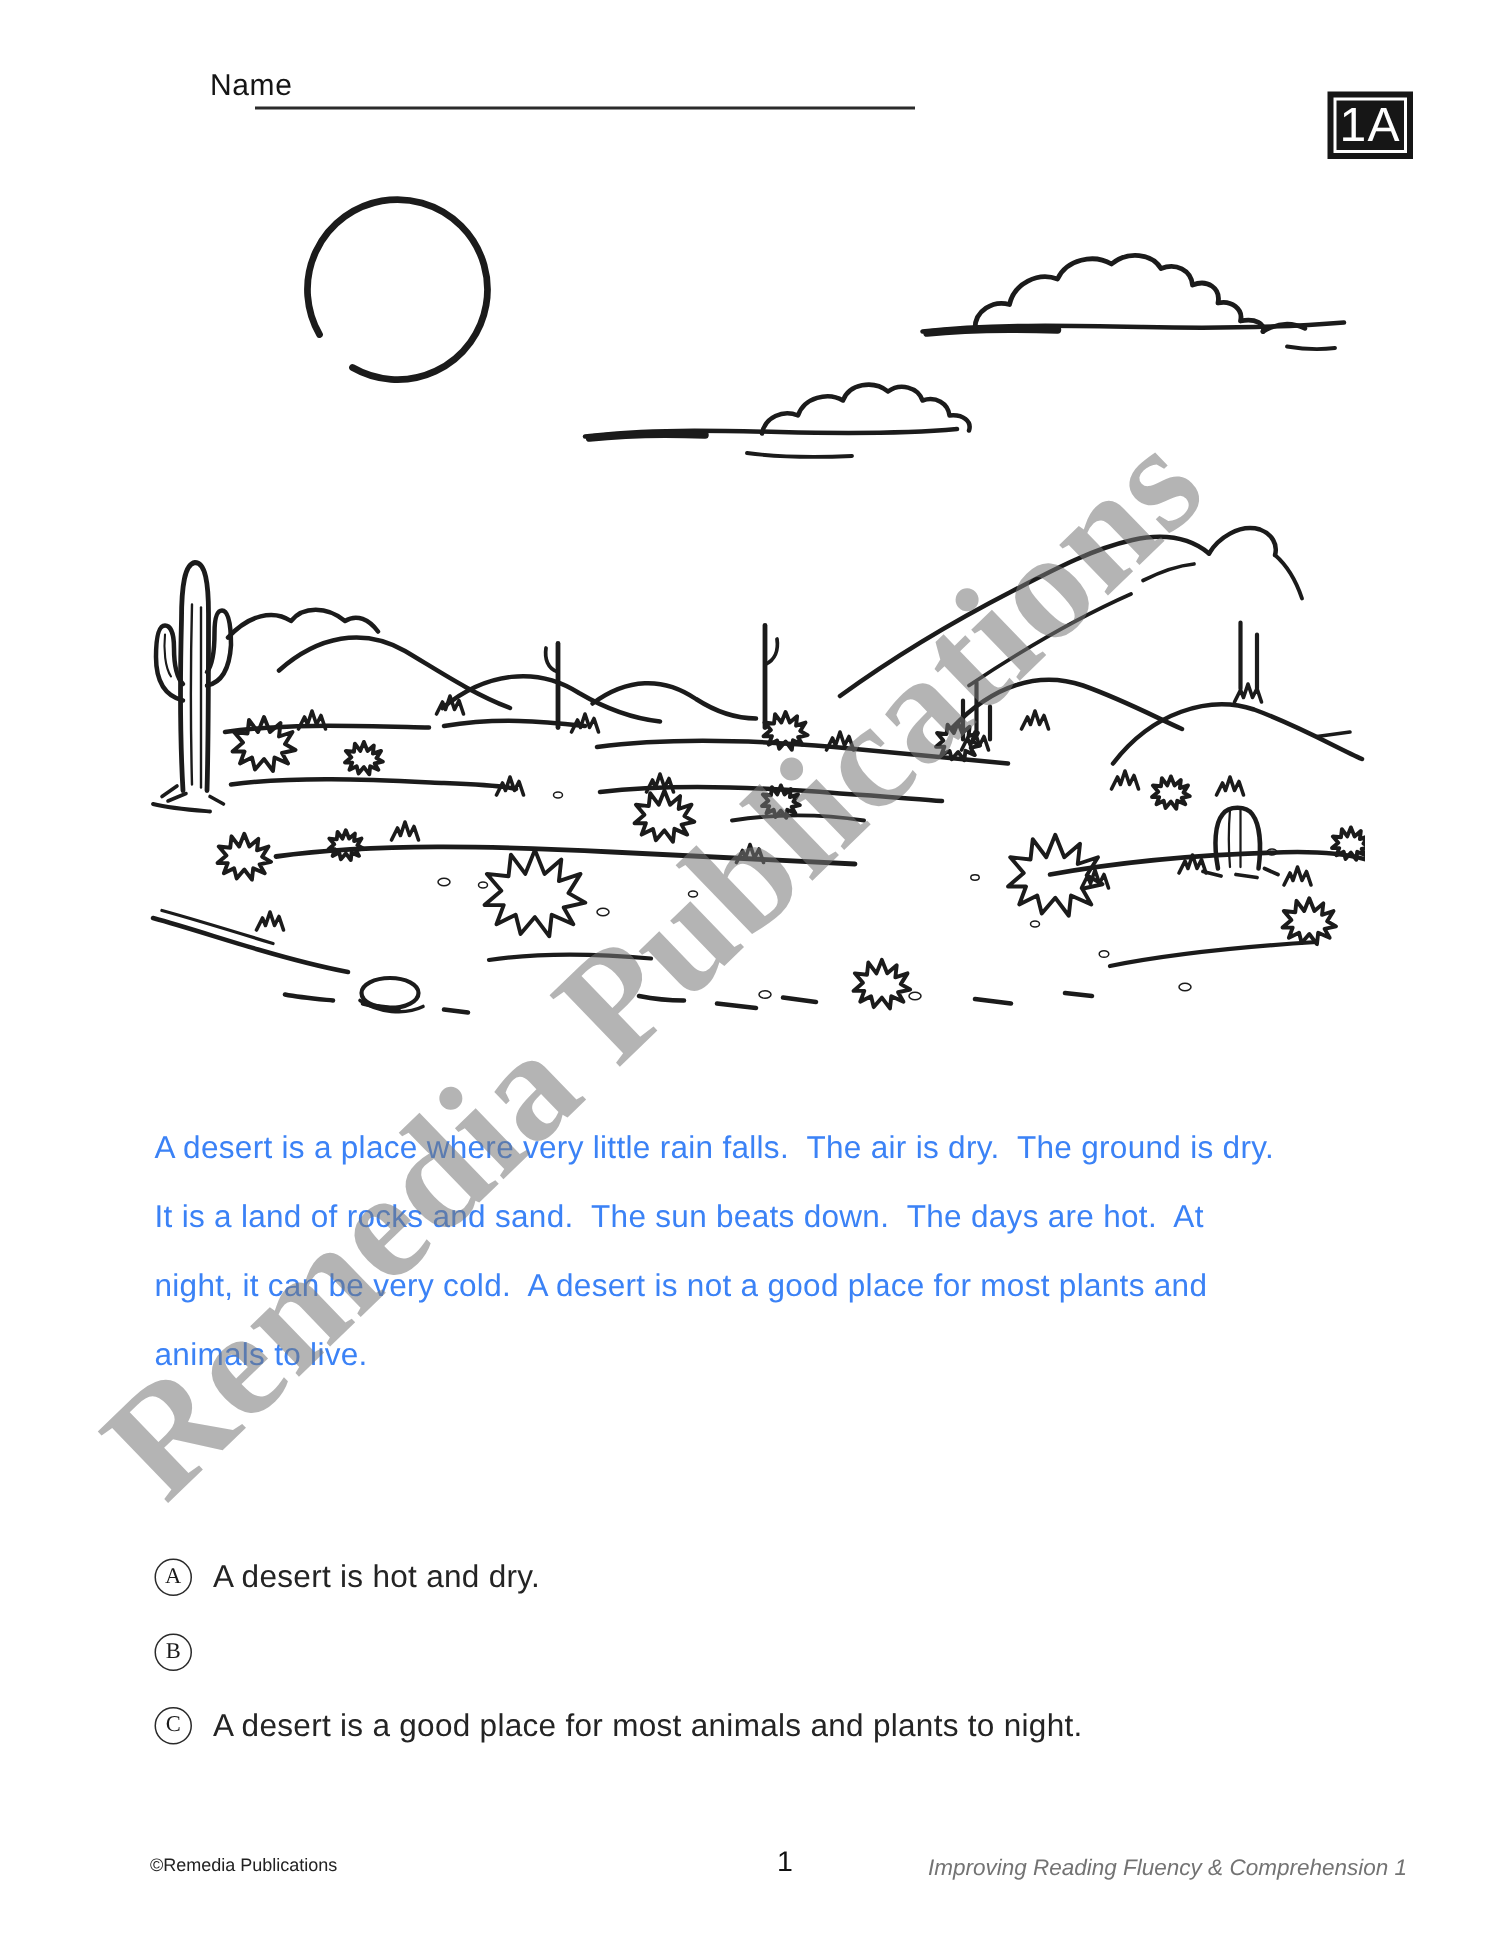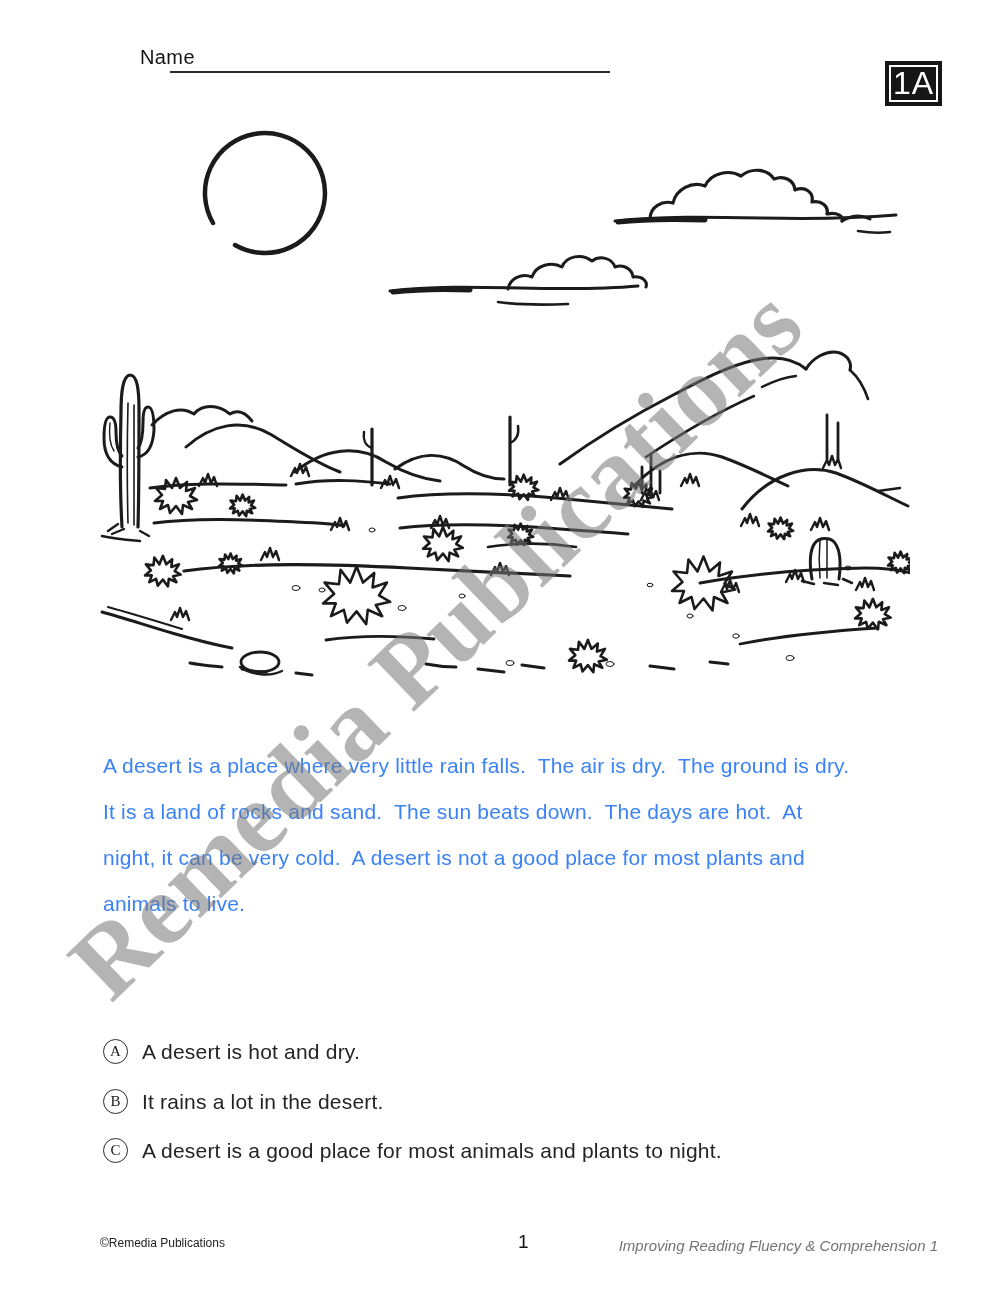--- a/index.html
+++ b/index.html
@@ -195,21 +195,20 @@
     <div class="pline">animals to live.</div>
   </div>
 
 
   <div class="option opt-a">
     <span class="opt-circle">A</span>
     <span class="opt-text">A desert is hot and dry.</span>
   </div>
   <div class="option opt-b">
     <span class="opt-circle">B</span>
-    <span class="opt-text">It rains a lot in the desert.</span>
   </div>
   <div class="option opt-c">
     <span class="opt-circle">C</span>
     <span class="opt-text">A desert is a good place for most animals and plants to night.</span>
   </div>
 
   <div class="footer-left">©Remedia Publications</div>
   <div class="footer-page">1</div>
   <div class="footer-right">Improving Reading Fluency &amp; Comprehension 1</div>
 

